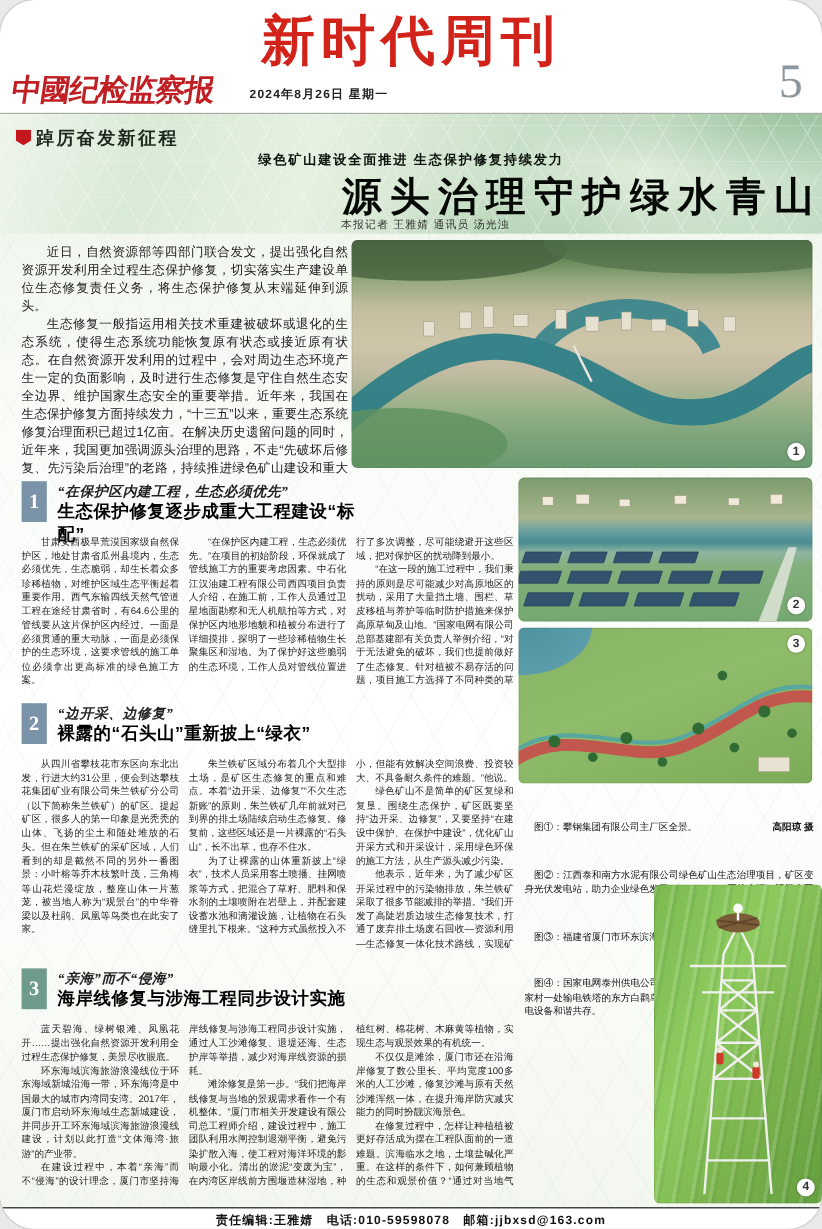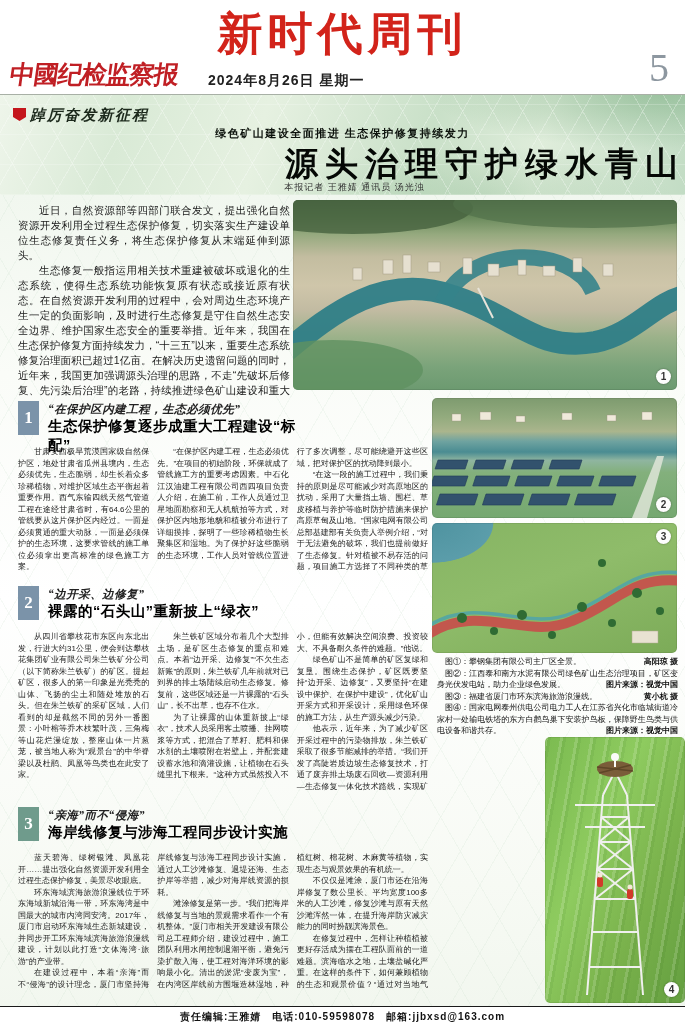--- a/index.html
+++ b/index.html
@@ -2,55 +2,56 @@
 <html><head>
 <meta charset="utf-8">
 <style>
   * { margin:0; padding:0; box-sizing:border-box; }
   html,body { background:#e9e9e9; }
   .page {
     position:relative; width:685px; height:1024px; margin:0 auto;
     background:#ffffff; overflow:hidden;
     font-family:"Liberation Sans", sans-serif; color:#222;
     outline:1px solid #cfcfcf;
+    border-radius:29px;
   }
   
   .weekly-title {
     position:absolute; top:4px; left:0; right:0; text-align:center;
     font-family:"Liberation Serif", serif; font-weight:900;
     font-size:45px; letter-spacing:5px; color:#d2231a;
   }
   .paper-logo {
     position:absolute; left:10px; top:58px; width:195px;
     font-family:"Liberation Serif", serif; font-weight:900;
     font-size:25px; color:#c01f24; transform:skewX(-8deg);
     letter-spacing:-1px; white-space:nowrap;
   }
-  .dateline { position:absolute; left:208px; top:72px; font-size:14px; font-weight:bold; color:#222; letter-spacing:1px; }
+  .dateline { position:absolute; left:208px; top:72px; font-size:10px; font-weight:bold; color:#222; letter-spacing:1px; }
   .page-num {
     position:absolute; right:16px; top:44px; font-family:"Liberation Serif", serif;
     font-size:40px; color:#8d97a0; font-weight:400;
   }
   .header-rule { position:absolute; top:94px; left:0; width:685px; border-top:1px solid #a8b0a6; }
   
   .band {
     position:absolute; top:95px; left:0; width:685px; height:100px;
     background:
       radial-gradient(55% 90% at 96% 0%, rgba(110,165,118,.50), rgba(110,165,118,0) 60%),
       radial-gradient(40% 70% at 70% 100%, rgba(140,185,145,.35), rgba(140,185,145,0) 70%),
       linear-gradient(105deg,#eef5ea 0%,#d9ead6 18%,#e6f1e1 38%,#c9e0c8 62%,#dfeddb 78%,#c2dcc4 100%);
   }
   .band::before {
     content:""; position:absolute; inset:0; opacity:.5; pointer-events:none;
     background:
       repeating-linear-gradient(60deg, rgba(255,255,255,.55) 0 1px, transparent 1px 26px),
       repeating-linear-gradient(-60deg, rgba(255,255,255,.55) 0 1px, transparent 1px 26px),
       repeating-linear-gradient(0deg, rgba(255,255,255,.4) 0 1px, transparent 1px 30px);
   }
-  .series { position:absolute; left:13px; top:11px; font-family:"Liberation Serif", serif; font-weight:bold; font-size:15px; color:#1c291c; letter-spacing:2px;font-style:italic; }
+  .series { position:absolute; left:13px; top:11px; font-family:"Liberation Serif", serif; font-weight:bold; font-size:15px; color:#1c291c; letter-spacing:2px; }
   .series-icon { display:inline-block; width:13px; height:13px; background:#c4161c; margin-right:4px; vertical-align:-1px; clip-path:polygon(0 0,100% 0,100% 70%,50% 100%,0 70%); }
   .kicker { position:absolute; top:31px; left:0; right:0; text-align:center; font-size:11px; font-weight:bold; color:#0d130d; letter-spacing:1.5px; }
   .headline {
     position:absolute; top:47px; left:0; right:0; text-align:right;
     font-family:"Liberation Serif", serif; font-weight:900;
     font-size:33px; letter-spacing:7px; color:#050805;
   }
   .byline { position:absolute; top:86px; left:0; right:0; text-align:center; font-size:9px; color:#333; letter-spacing:1px;margin-left:24px; }
   
   .content {
@@ -98,21 +99,21 @@
     background:repeating-linear-gradient(100deg, rgba(255,255,255,.14) 0 3px, rgba(0,60,0,.06) 3px 6px, transparent 6px 15px),
                linear-gradient(115deg,#7cbb51 0%,#8ecb5f 38%,#79b14b 68%,#649f40 100%); }
   .pbadge {
     position:absolute; right:6px; bottom:6px; width:15px; height:15px; border-radius:50%;
     background:#fdfdfd; color:#333; font-size:10px; line-height:15px; text-align:center; font-weight:bold;
     box-shadow:0 0 2px rgba(0,0,0,.4);
   }
   .pbadge.top { bottom:auto; top:6px; }
   
   .captions { position:absolute; left:437px; top:461px; width:241px; height:78px; }
-  .captions p { font-size:8px; line-height:11.5px; text-align:justify; text-indent:1em; color:#111; }
+  .captions p { font-size:8px; line-height:11.5px; text-align:justify; text-indent:1em; color:#111;margin-top:28px; }
   .captions .credit { float:right; font-weight:bold; margin-left:8px; }
   
   .footer {
     position:absolute; top:1006px; left:0; width:685px; border-top:1.5px solid #1a1a1a;
     text-align:center; padding-top:3px; font-size:10px; font-weight:bold; color:#111; letter-spacing:1px;
     background:#fff; height:18px;
   }
 </style>
 </head>
 <body>

